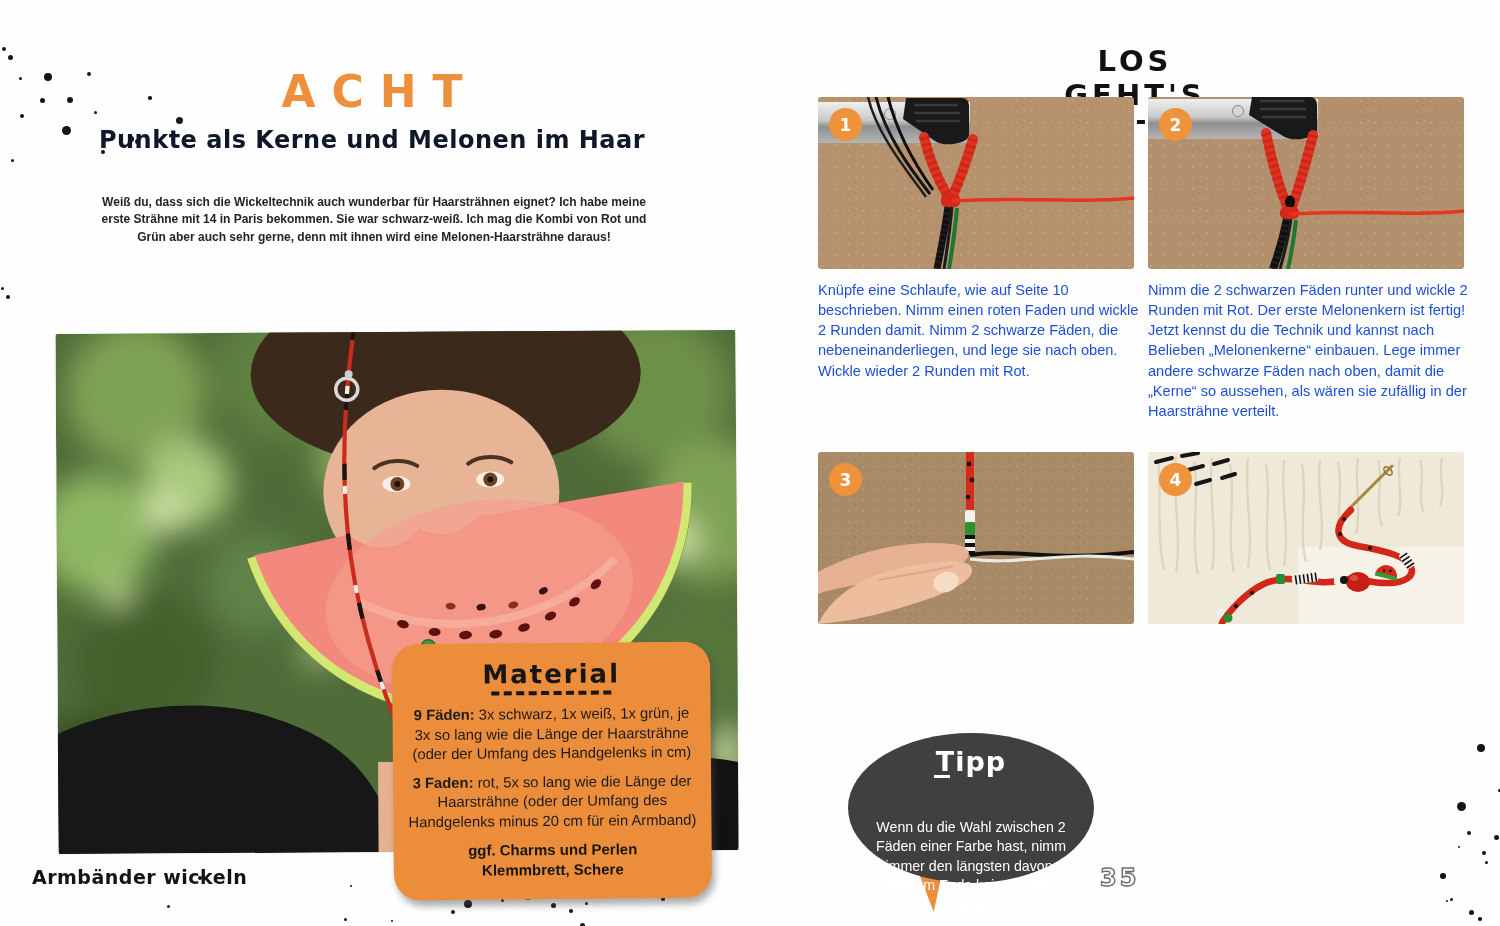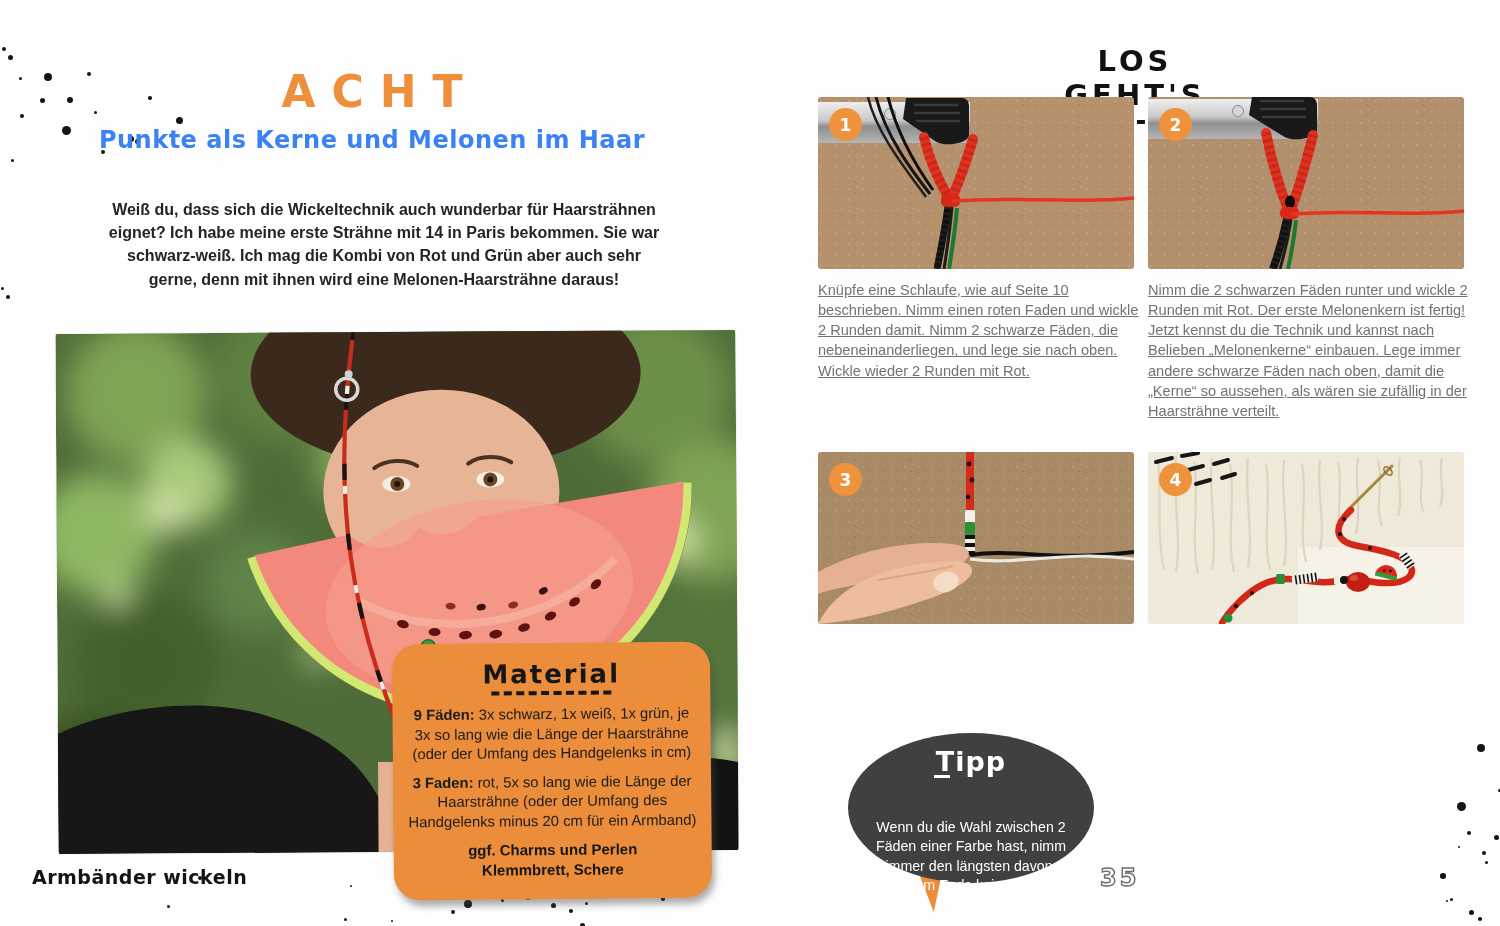--- a/index.html
+++ b/index.html
@@ -6,23 +6,23 @@
   body{width:1500px;height:926px;background:#fff;font-family:"Liberation Sans",sans-serif;color:#1d1d1b;overflow:hidden;}
   .spread{position:relative;width:1500px;height:926px;background:#fefefe;}
 
   .dot{position:absolute;background:#151515;border-radius:50%;}
 
   
   .chapter-title{position:absolute;left:92px;top:66px;width:560px;text-align:center;
     font-family:"DejaVu Sans",sans-serif;font-size:44px;font-weight:800;color:#ee8f3c;
     letter-spacing:16px;text-indent:16px;}
   .chapter-subtitle{position:absolute;left:62px;top:126px;width:620px;text-align:center;
-    font-family:"DejaVu Sans",sans-serif;font-size:24px;font-weight:700;color:#3b82f6;letter-spacing:.5px;}
-  .intro{position:absolute;left:106px;top:182px;width:556px;text-align:center;
-    font-size:16px;line-height:1.45;font-weight:700;color:#242422;}
+    font-family:"DejaVu Sans",sans-serif;font-size:24px;font-weight:700;color:#0f172a;letter-spacing:.5px;}
+  .intro{position:absolute;left:96px;top:182px;width:556px;text-align:center;
+    font-size:12px;line-height:1.45;font-weight:700;color:#242422;}
 
   .main-photo{position:absolute;left:57px;top:332px;width:680px;height:520px;
     transform:rotate(-.35deg);border-radius:2px;overflow:hidden;box-shadow:0 0 0 1px rgba(0,0,0,.04);}
   .main-photo svg{display:block;width:100%;height:100%;}
 
   .material-box{position:absolute;left:393px;top:643px;width:318px;min-height:222px;
     background:#ec8d3c;border-radius:26px;transform:rotate(-.5deg);
     box-shadow:3px 6px 7px rgba(70,70,70,.45);padding:14px 14px 18px;box-sizing:border-box;text-align:center;}
   .material-title{font-family:"DejaVu Sans",sans-serif;font-size:26px;font-weight:800;color:#161614;
     display:inline-block;letter-spacing:2px;margin:2px auto 2px;}
@@ -36,21 +36,21 @@
   
   .go-title{position:absolute;left:1030px;top:44px;width:210px;text-align:center;
     font-family:"DejaVu Sans",sans-serif;font-size:29px;font-weight:800;color:#111;
     letter-spacing:4px;border-bottom:4px dashed #111;padding-bottom:8px;}
 
   .step-photo{position:absolute;width:316px;height:172px;border-radius:3px;overflow:hidden;}
   .step-photo svg{display:block;width:100%;height:100%;}
   .badge{position:absolute;top:11px;left:11px;width:33px;height:33px;border-radius:50%;
     background:#ef923c;color:#fff;font-weight:800;font-size:17px;
     display:flex;align-items:center;justify-content:center;font-family:"DejaVu Sans",sans-serif;}
-  .caption{position:absolute;width:322px;font-size:14.6px;line-height:1.38;color:#737373;text-decoration:underline;}
+  .caption{position:absolute;width:322px;font-size:14.6px;line-height:1.38;color:#1d4ed8;}
 
   .tip-bubble{position:absolute;left:848px;top:733px;width:246px;height:150px;background:#404040;
     border-radius:50%;text-align:center;color:#fff;}
   .tip-tail{position:absolute;left:895px;top:862px;width:0;height:0;
     border-left:14px solid transparent;border-right:30px solid #ec8d3c;border-bottom:46px solid transparent;
     transform:rotate(12deg);}
   .tip-title{font-family:"DejaVu Sans",sans-serif;font-size:27px;font-weight:800;margin-top:13px;letter-spacing:1px;}
   .tip-dash{width:16px;margin:-2px 0 4px 86px;border-bottom:3px solid #fff;}
   .tip-text{font-size:14.2px;line-height:1.36;padding:0 26px;margin-top:40px;}
 

